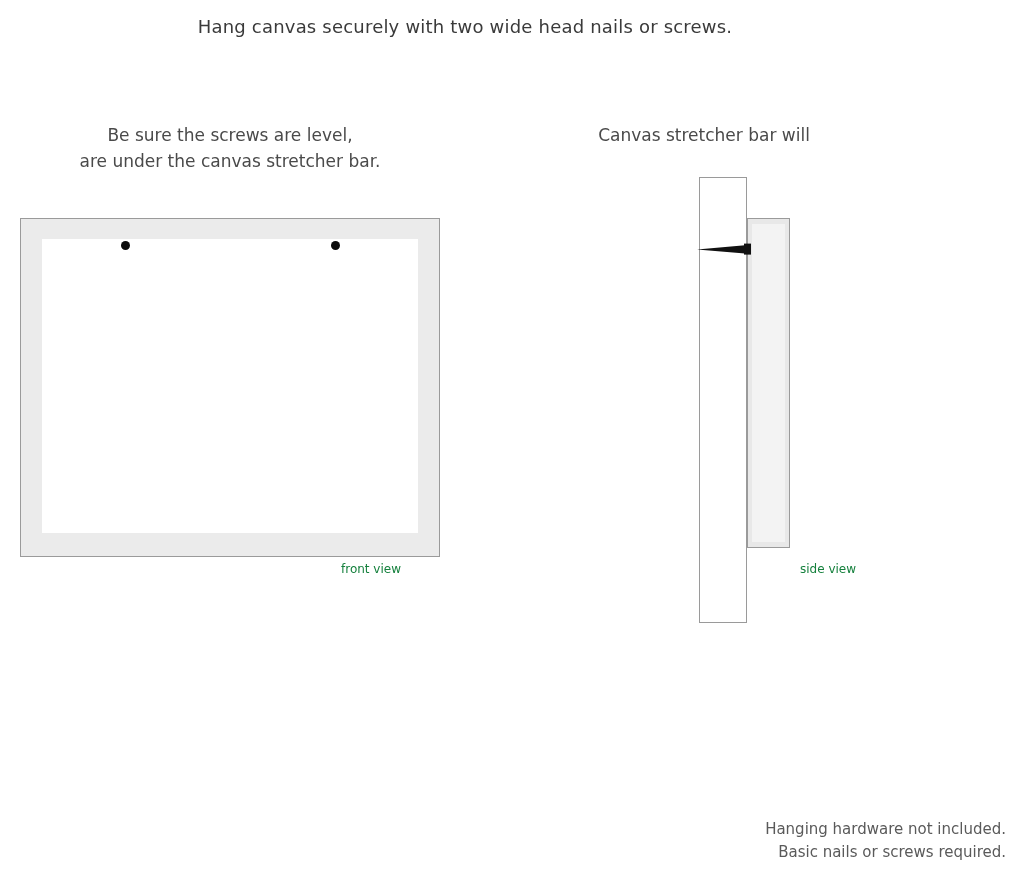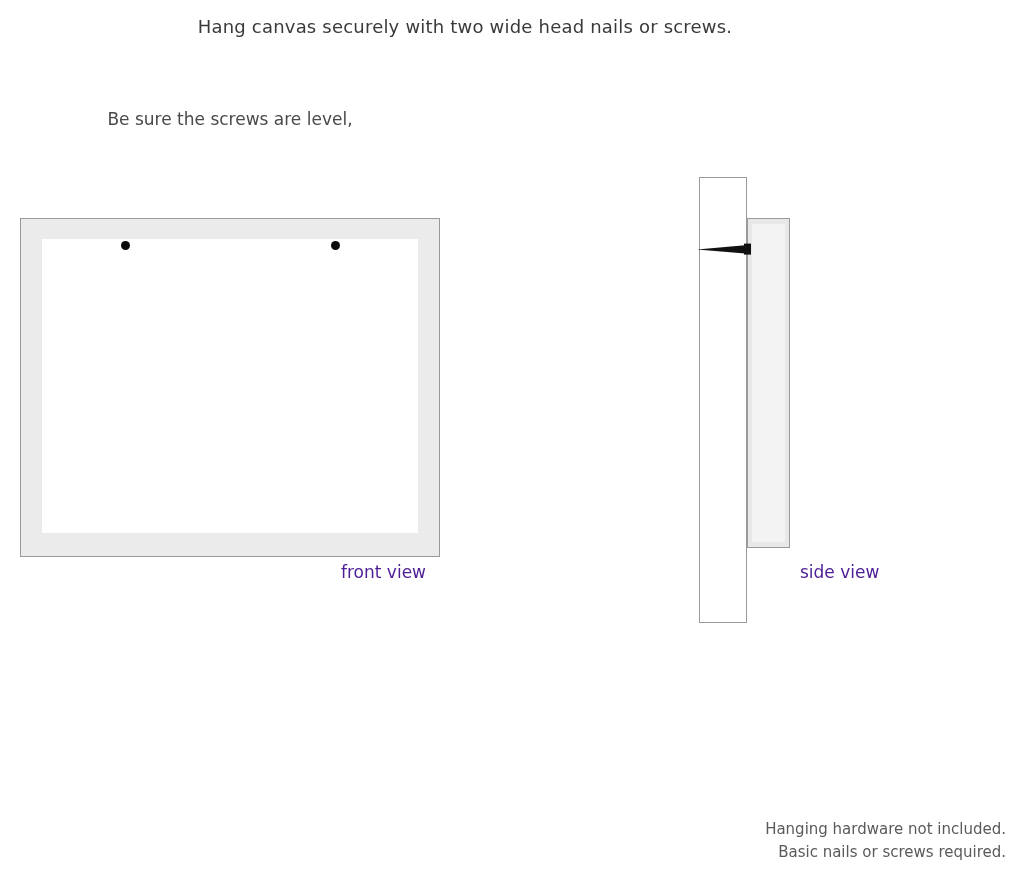--- a/index.html
+++ b/index.html
@@ -28,20 +28,21 @@
     letter-spacing: 0.2px;
     white-space: nowrap;
   }
 
   .caption {
     position: absolute;
     text-align: center;
     font-size: 17px;
     line-height: 25.5px;
     color: #4a4a4a;
+    margin-top: 16px;
   }
   .caption-left {
     left: 20px;
     top: 107px;
     width: 420px;
   }
   .caption-right {
     left: 585px;
     top: 107px;
     width: 238px;
@@ -76,22 +77,22 @@
     width: 9px;
     height: 9px;
     border-radius: 50%;
     background: #0a0a0a;
   }
   .dot-left  { left: 100px; top: 22px; }
   .dot-right { left: 310px; top: 22px; }
 
   .view-label {
     position: absolute;
-    font-size: 17px;
-    color: #4c1d95;
+    font-size: 12px;
+    color: #15803d;
     white-space: nowrap;
   }
   .label-front { left: 341px; top: 562px; }
   .label-side  { left: 800px; top: 562px; }
 
   
   .side-view {
     position: absolute;
     left: 699px;
     top: 177px;
@@ -135,23 +136,25 @@
     overflow: visible;
   }
 </style>
 </head>
 <body>
 
 <div class="title">Hang canvas securely with two wide head nails or screws.</div>
 
 <div class="caption caption-left">
   <span class="line">Be sure the screws are level,</span>
+  <span class="line">are under the canvas stretcher bar.</span>
 </div>
 
 <div class="caption caption-right">
+  <span class="line">Canvas stretcher bar will</span>
 </div>
 
 <div class="front-view">
   <div class="frame-outer">
     <div class="frame-inner"></div>
     <div class="screw-dot dot-left"></div>
     <div class="screw-dot dot-right"></div>
   </div>
 </div>
 

